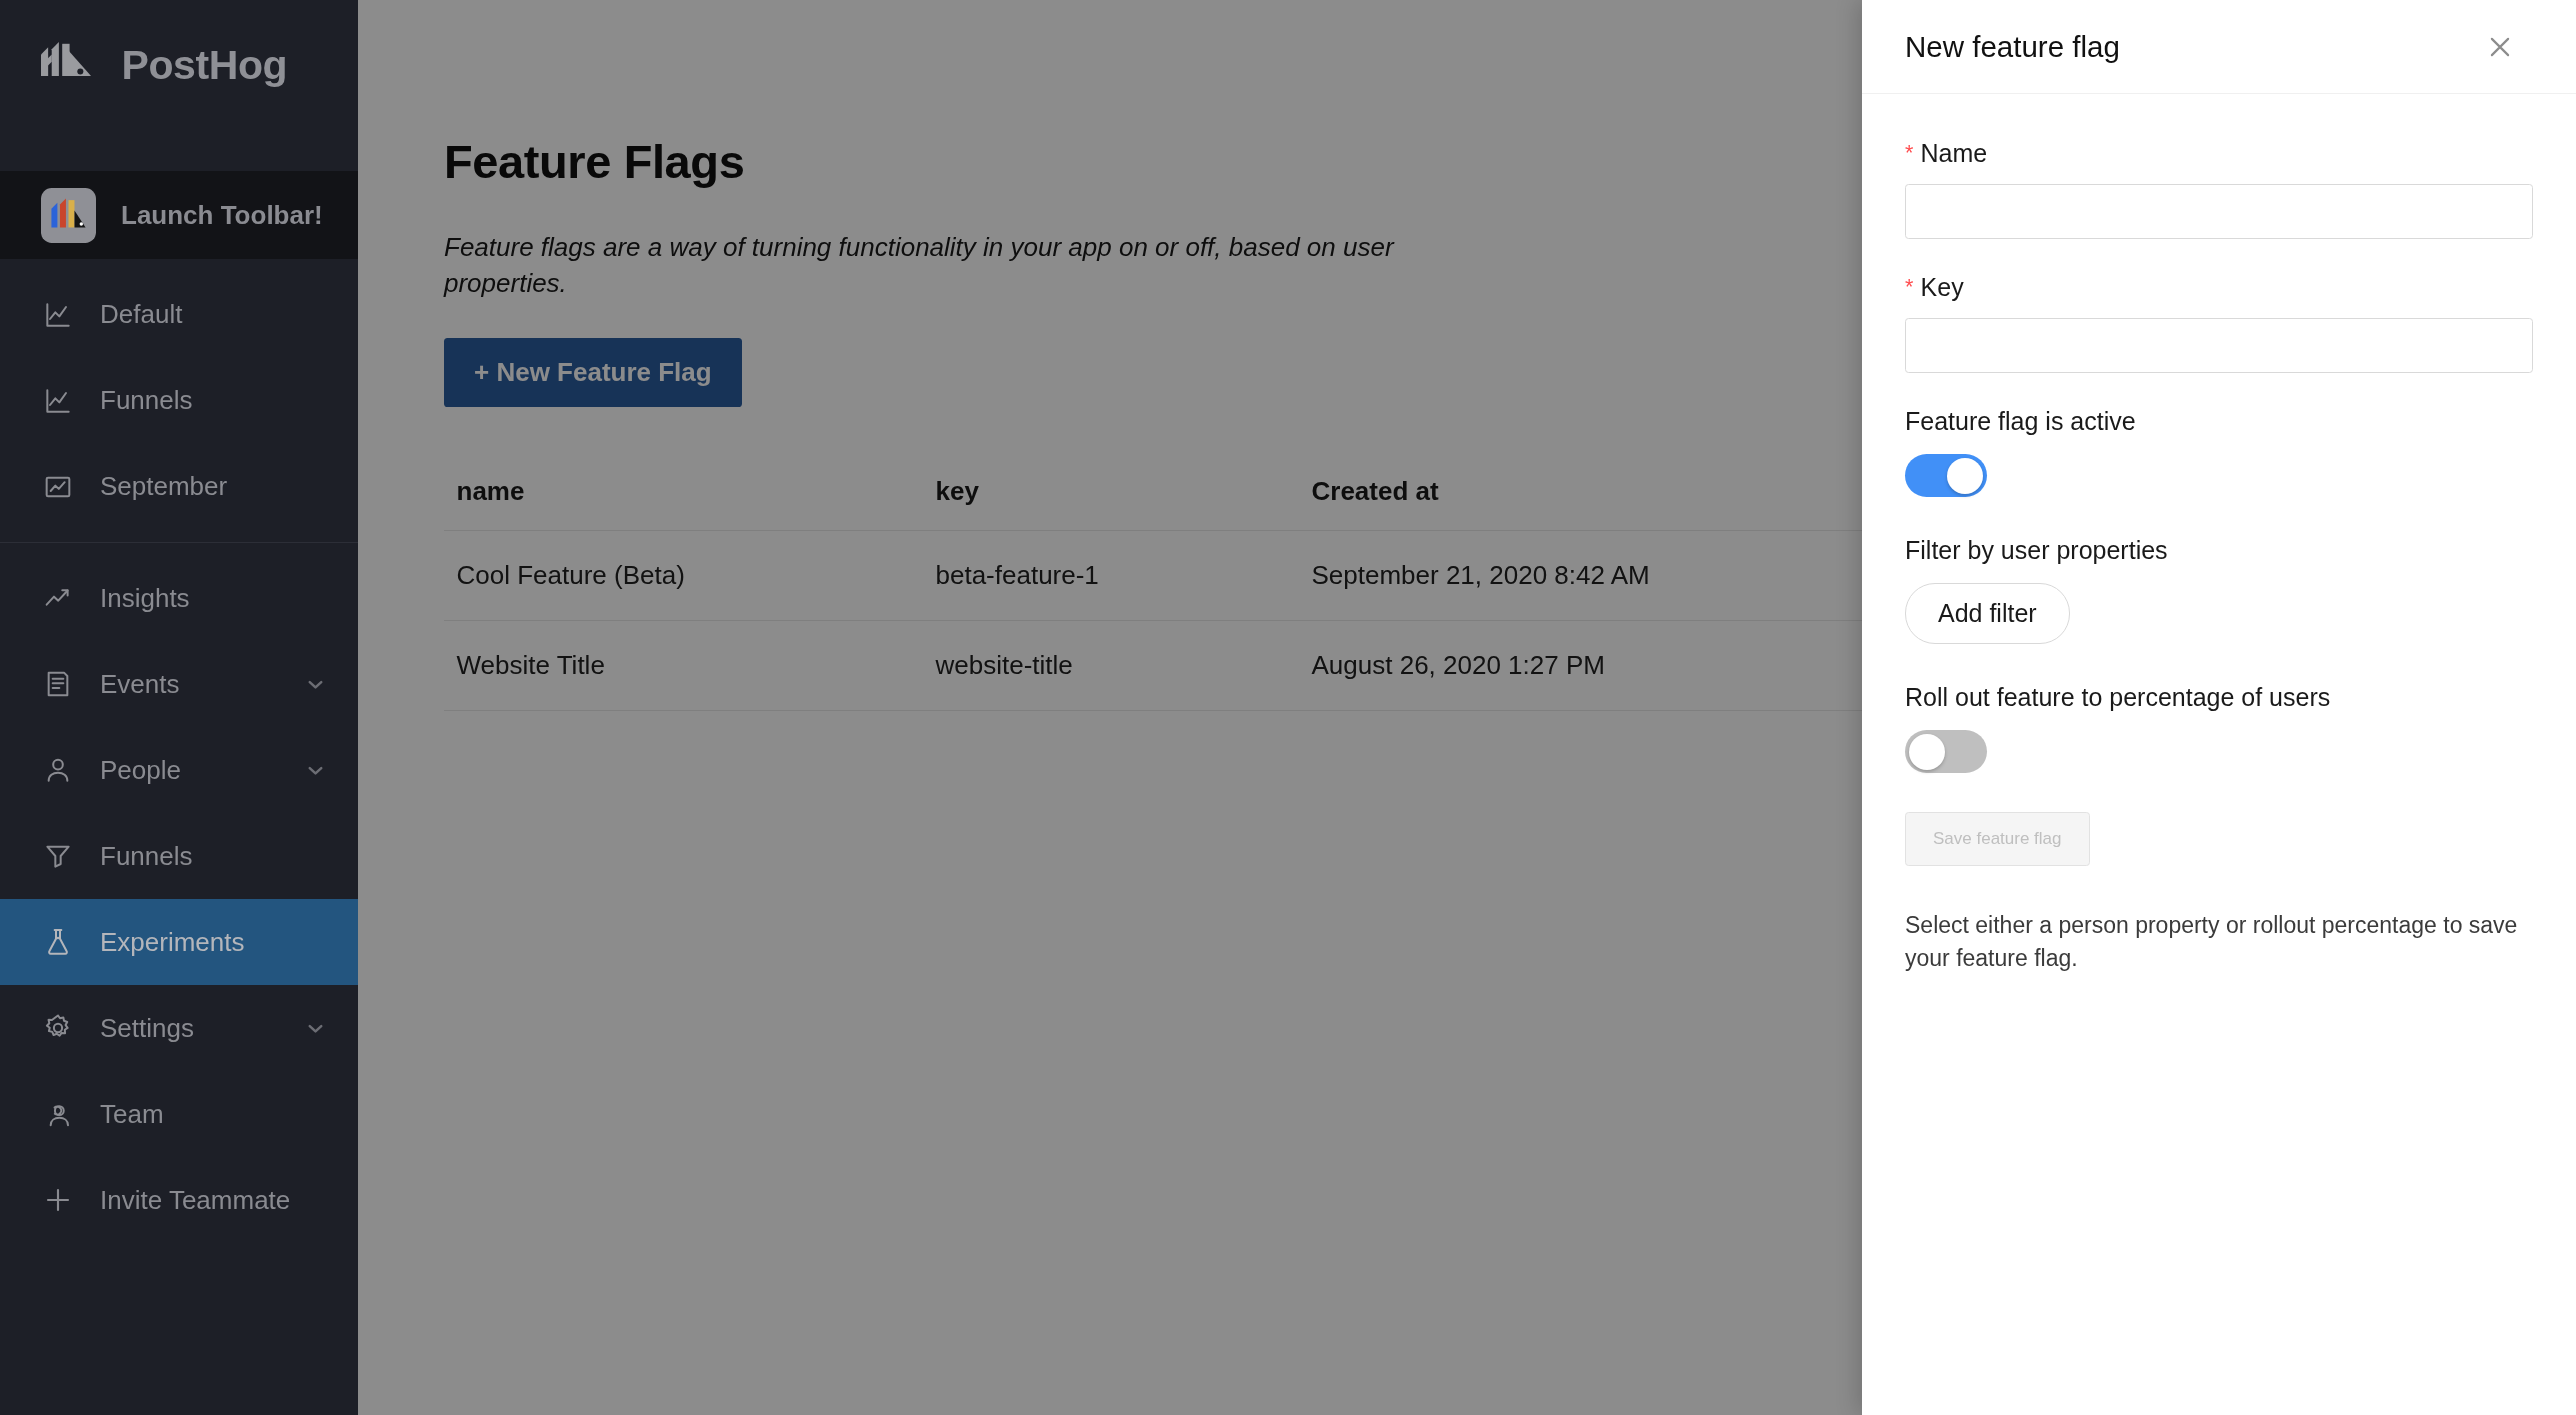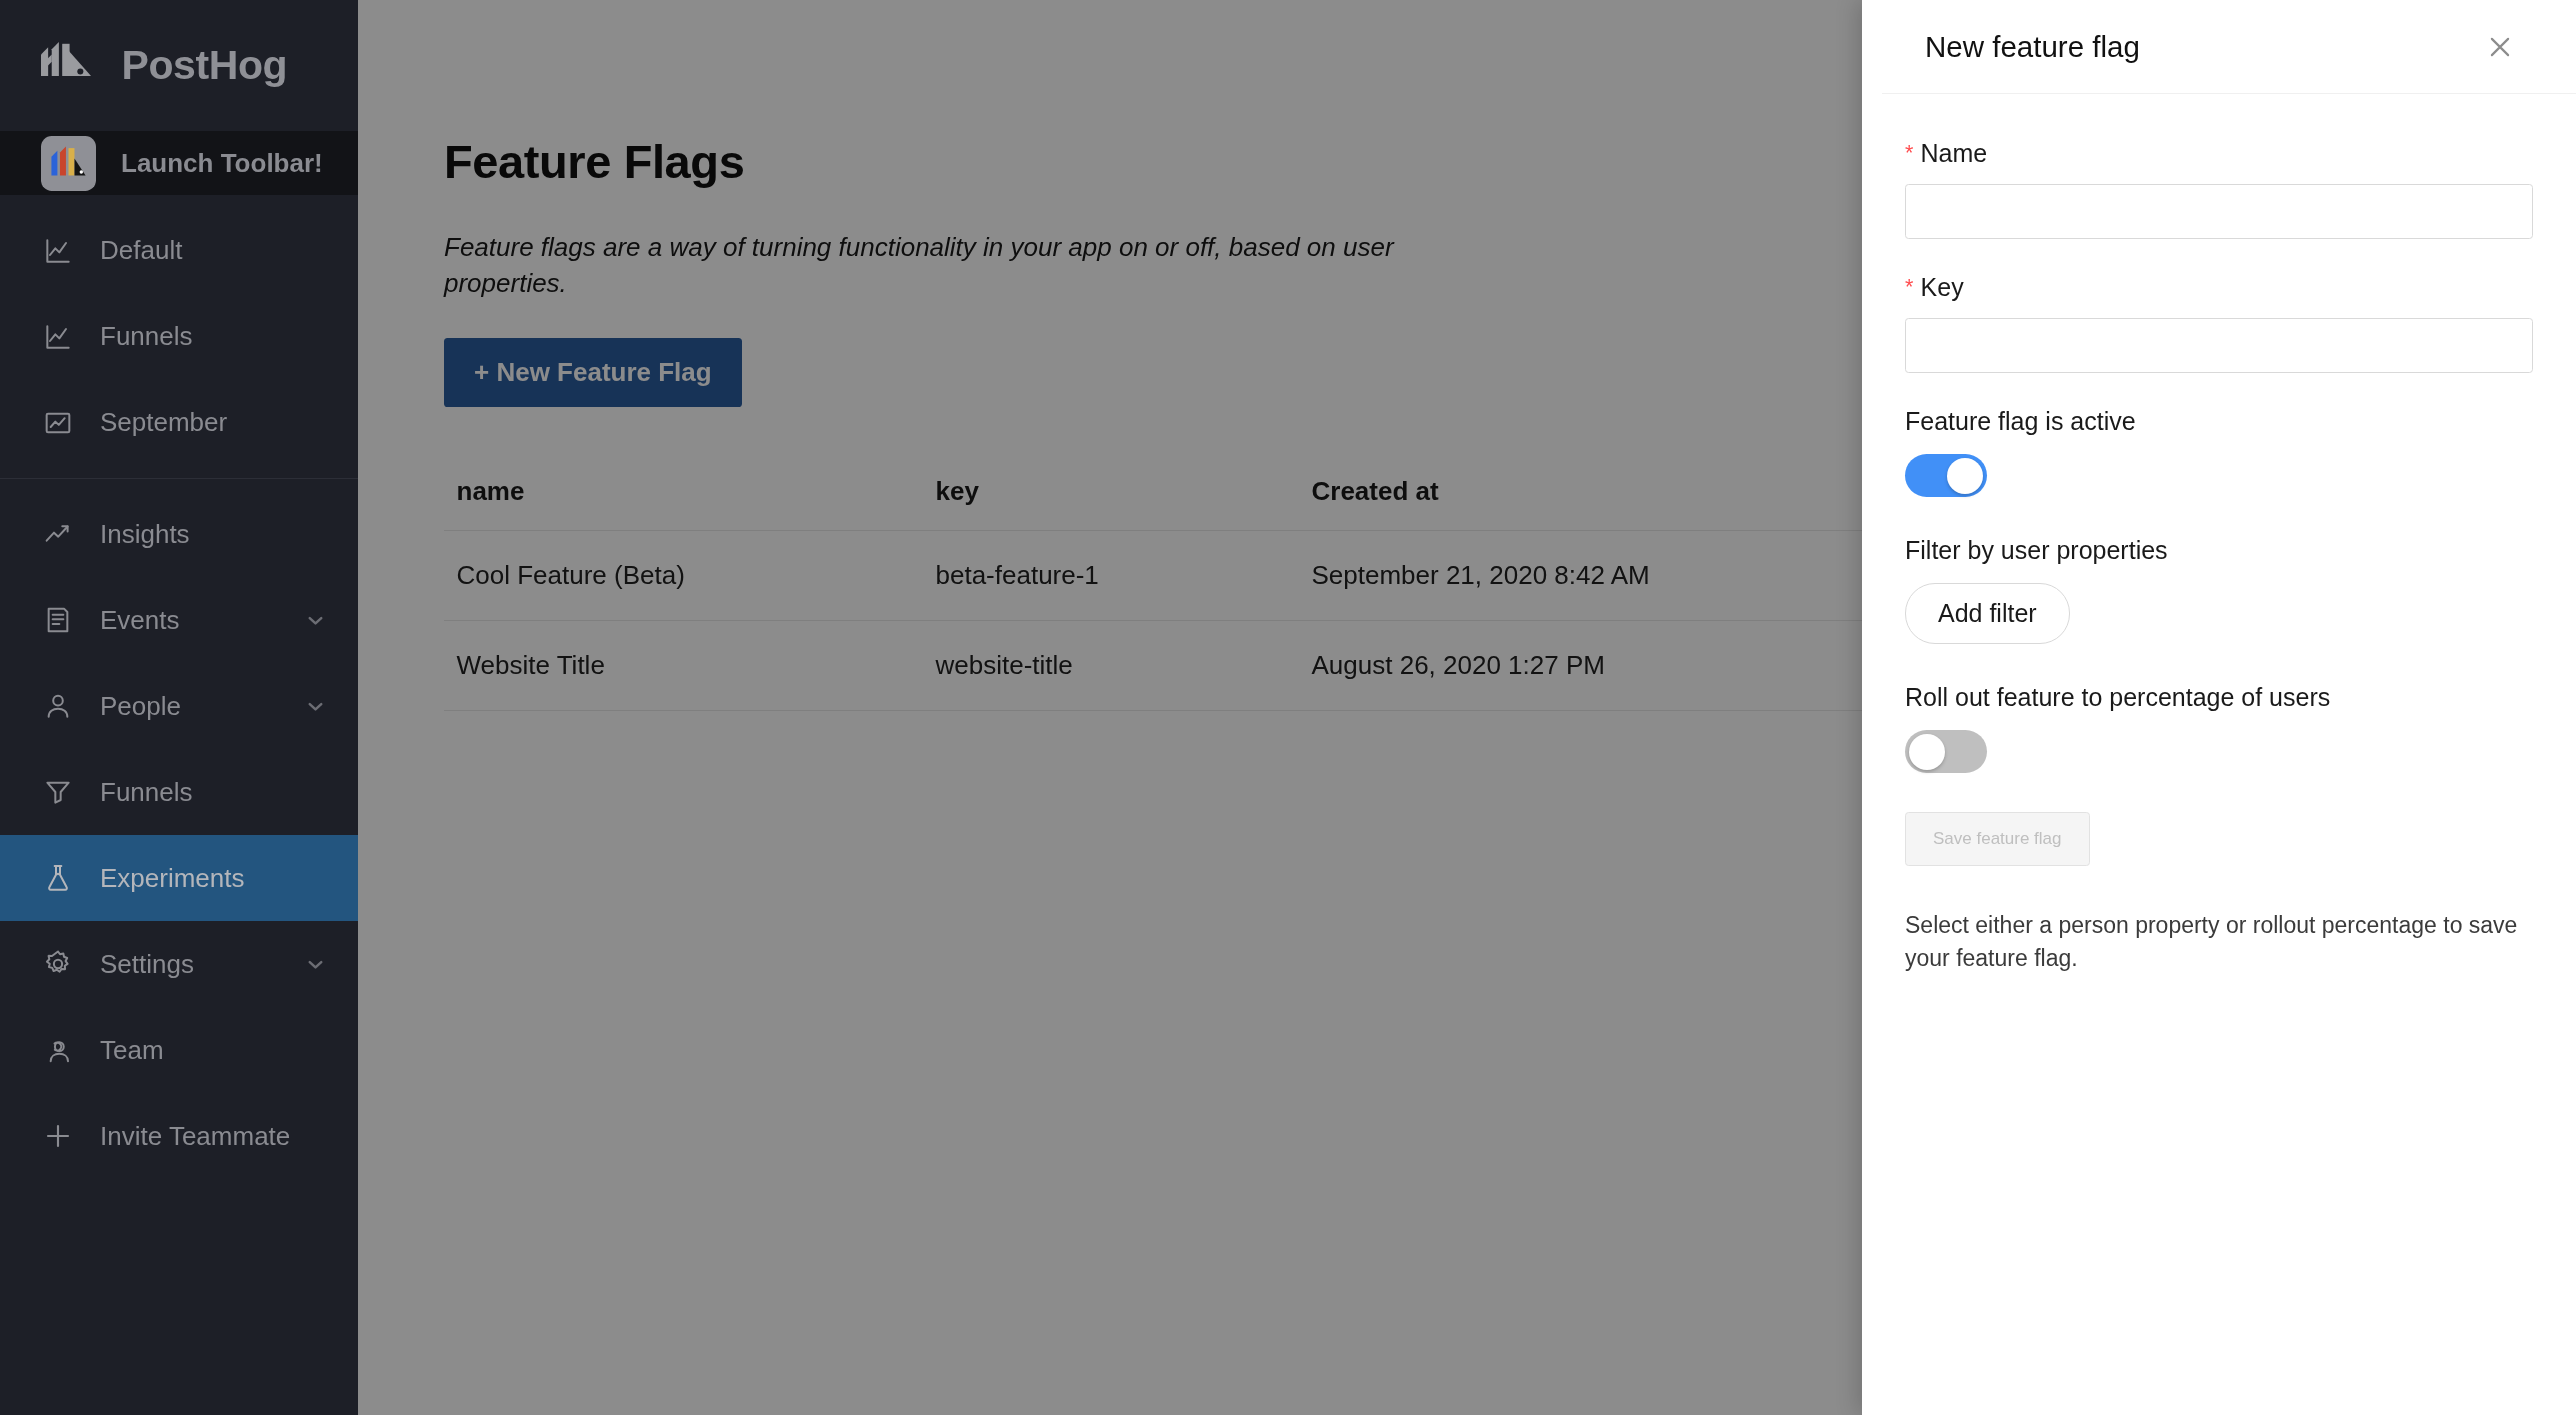--- a/index.html
+++ b/index.html
@@ -36,27 +36,28 @@
   }
   .brand-logo { width: 59px; height: 47px; display: block; }
   .brand-name {
     font-size: 41px;
     font-weight: 700;
     color: #8f9096;
     letter-spacing: -0.4px;
   }
 
   .toolbar-row {
-    height: 64px;
+    height: 88px;
     background: #121317;
     display: flex;
     align-items: center;
     padding-left: 41px;
     gap: 25px;
     cursor: pointer;
+    margin-top: 40px;
   }
   .toolbar-badge {
     width: 55px; height: 55px;
     border-radius: 10.7px;
     background: #8f9096;
     display: flex; align-items: center; justify-content: center;
   }
   .toolbar-label {
     font-size: 26px;
     font-weight: 700;
@@ -176,21 +177,20 @@
     display: flex;
     flex-direction: column;
   }
   .drawer-header {
     height: 94px;
     flex: 0 0 94px;
     border-bottom: 0.9px solid #f0f0f0;
     display: flex;
     align-items: center;
     padding: 0 57px 0 43px;
-    margin-left: 20px;
   }
   .drawer-title {
     font-size: 29.5px;
     color: #111111;
     font-weight: 400;
   }
   .drawer-close {
     margin-left: auto;
     width: 39px; height: 39px;
     display: flex; align-items: center; justify-content: center;

